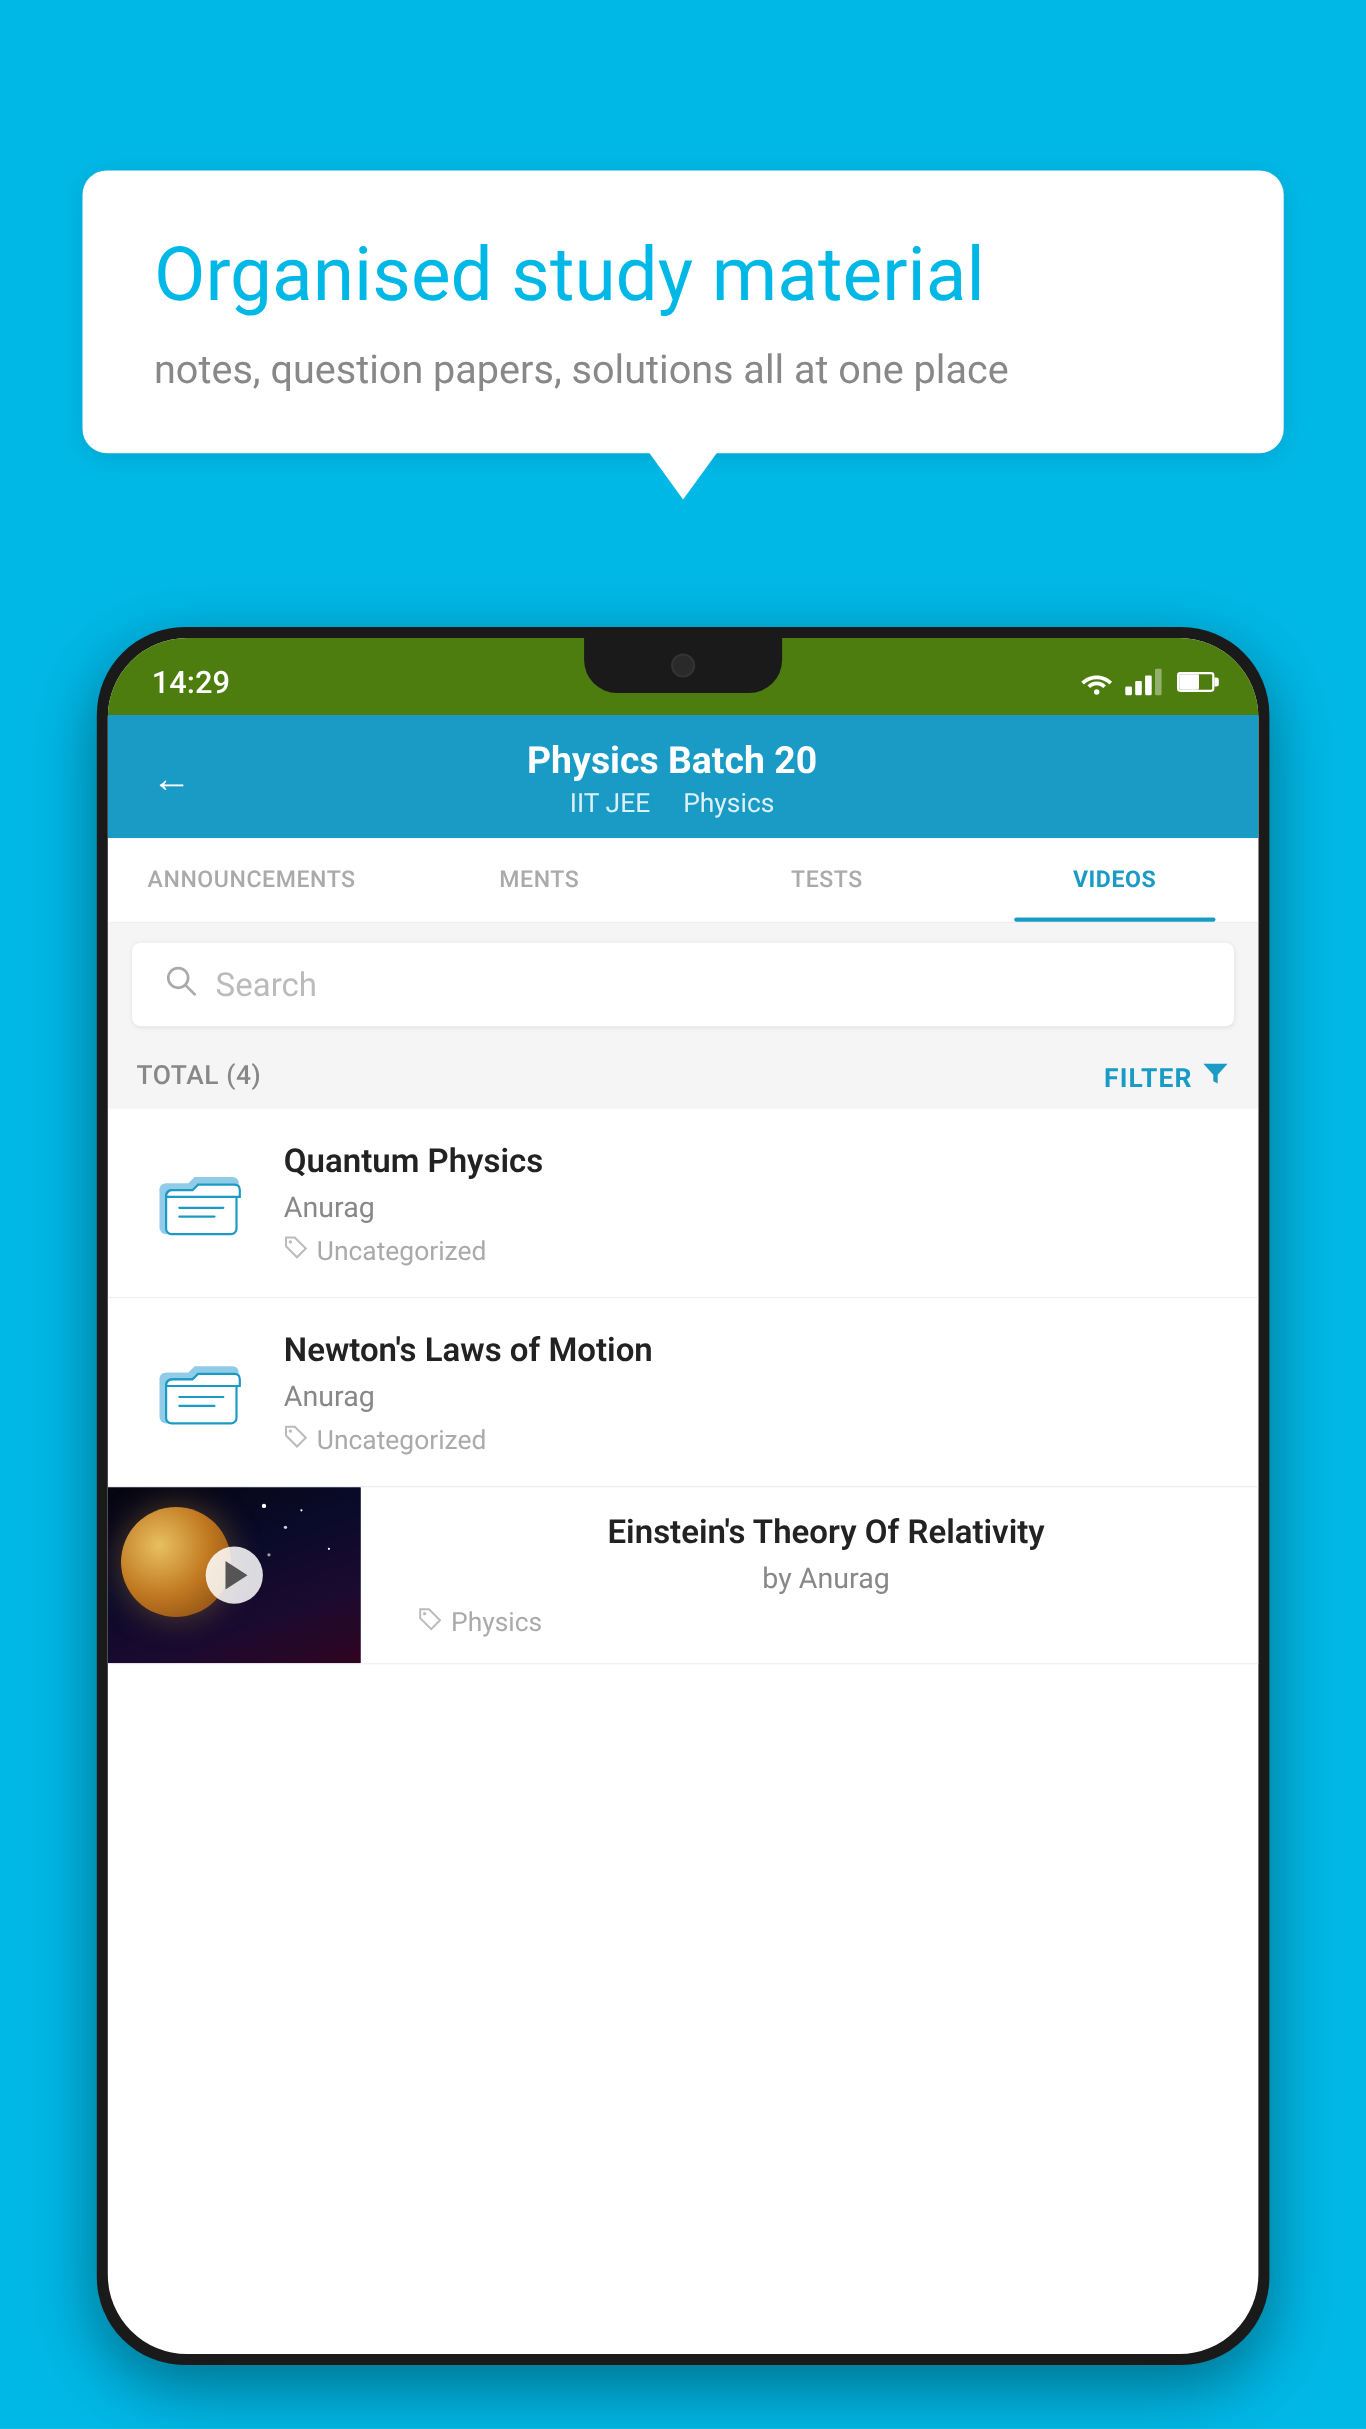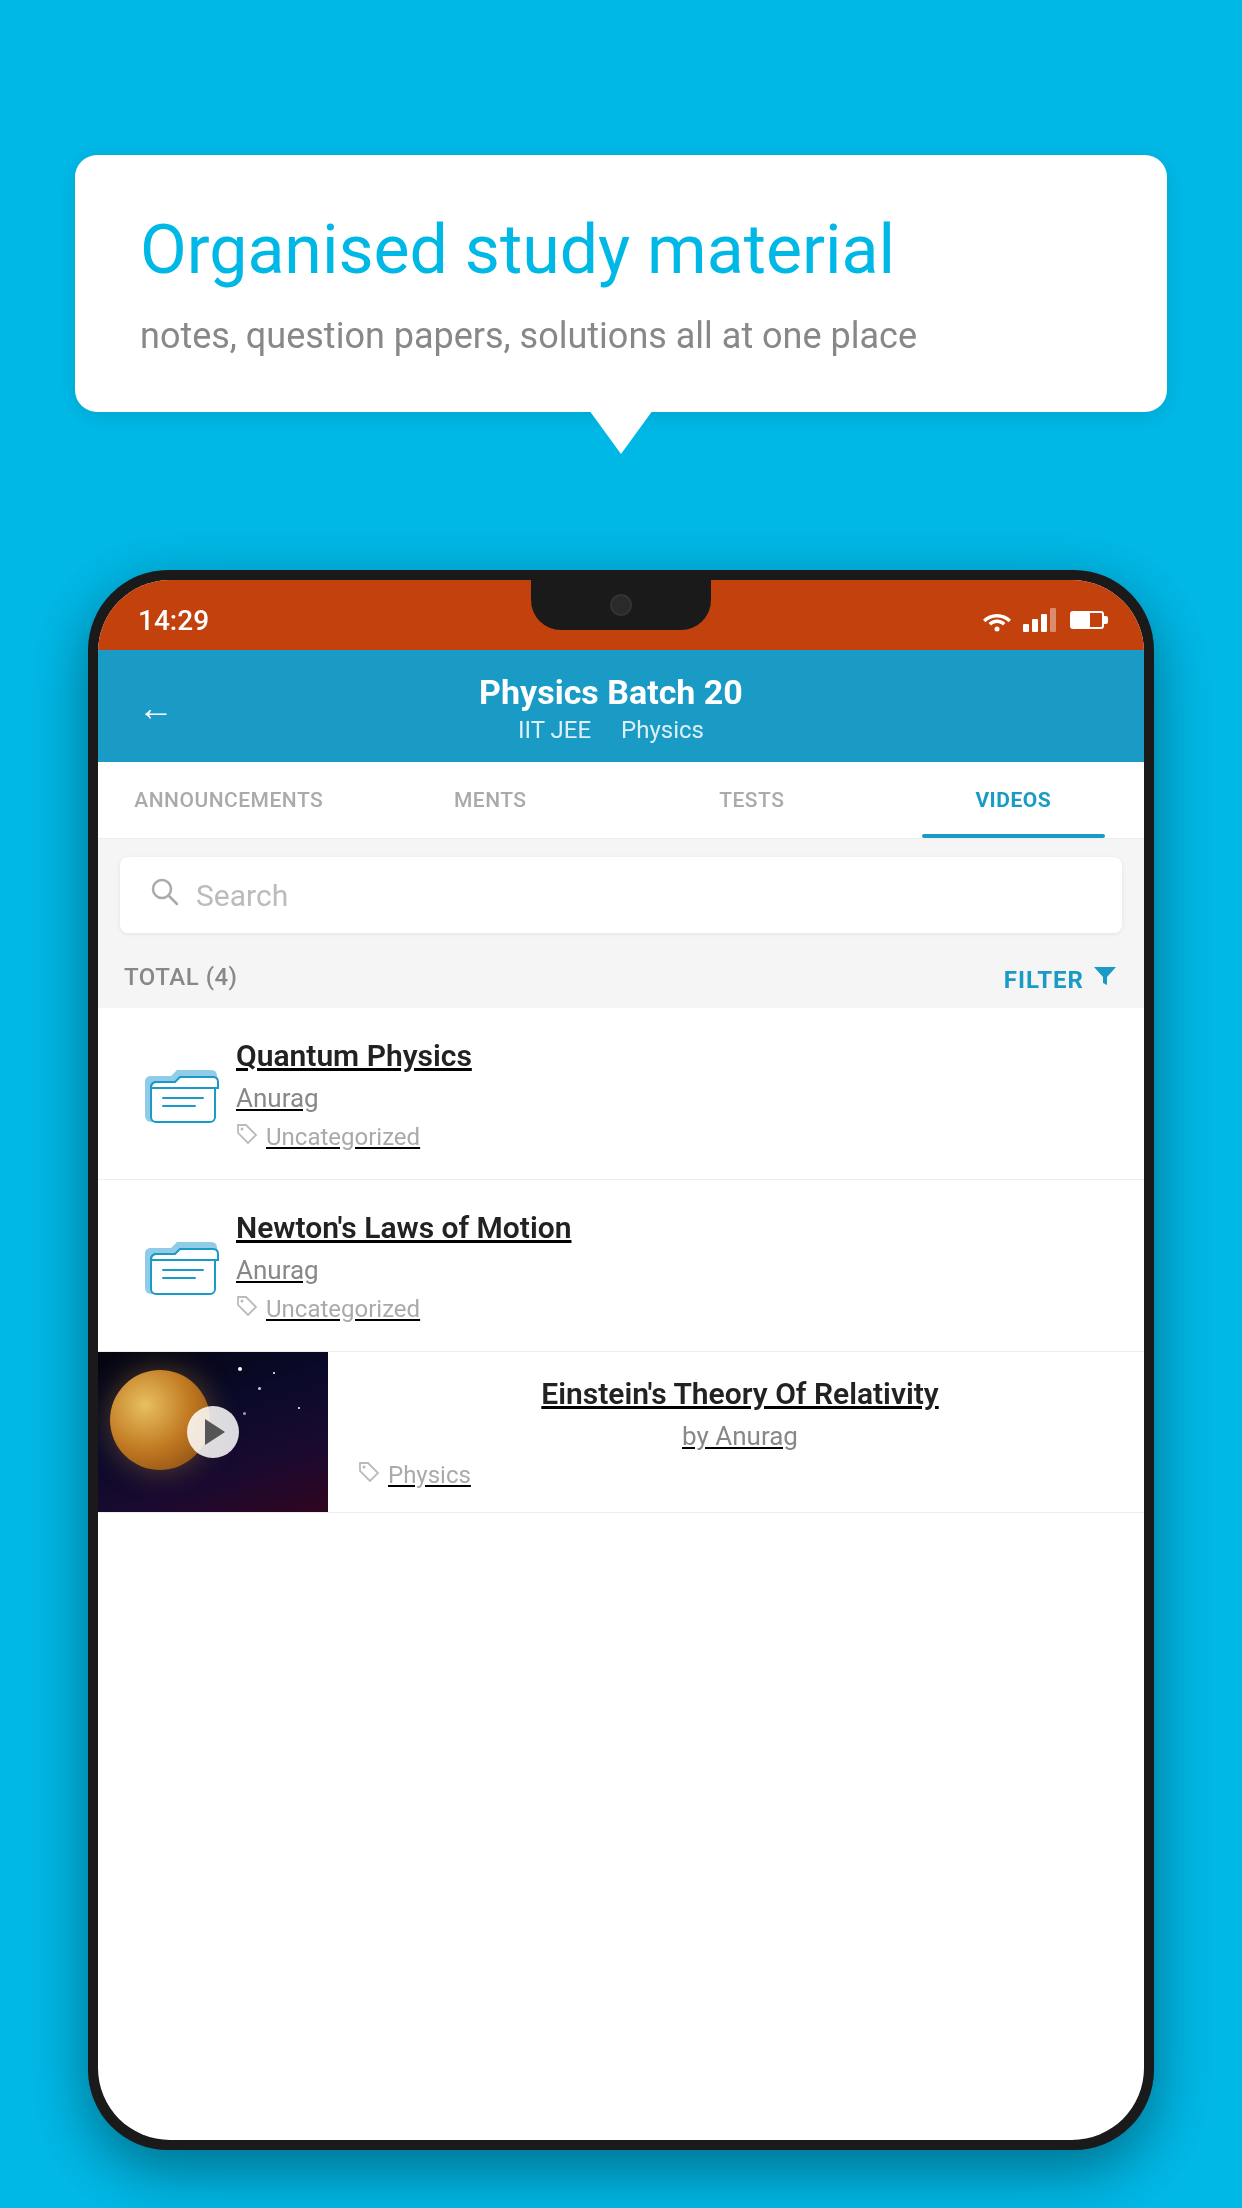--- a/index.html
+++ b/index.html
@@ -111,21 +111,21 @@
     .notch-camera {
       width: 22px;
       height: 22px;
       background: #2a2a2a;
       border-radius: 50%;
       border: 2px solid #333;
     }
 
     
     .status-bar {
-      background: #c2410c;
+      background: #4d7c0f;
       height: 70px;
       display: flex;
       align-items: center;
       justify-content: space-between;
       padding: 0 40px;
       padding-top: 10px;
     }
 
     .status-time {
       color: white;
@@ -312,22 +312,21 @@
     .video-list {
       background: white;
       flex: 1;
     }
 
     .video-item {
       display: flex;
       align-items: flex-start;
       padding: 28px 26px;
       border-bottom: 1px solid #eee;
-      gap: 8px;
-      text-decoration: underline;
+      gap: 30px;
     }
 
     .video-thumbnail {
       width: 130px;
       height: 130px;
       flex-shrink: 0;
       border-radius: 8px;
       overflow: hidden;
       position: relative;
     }

